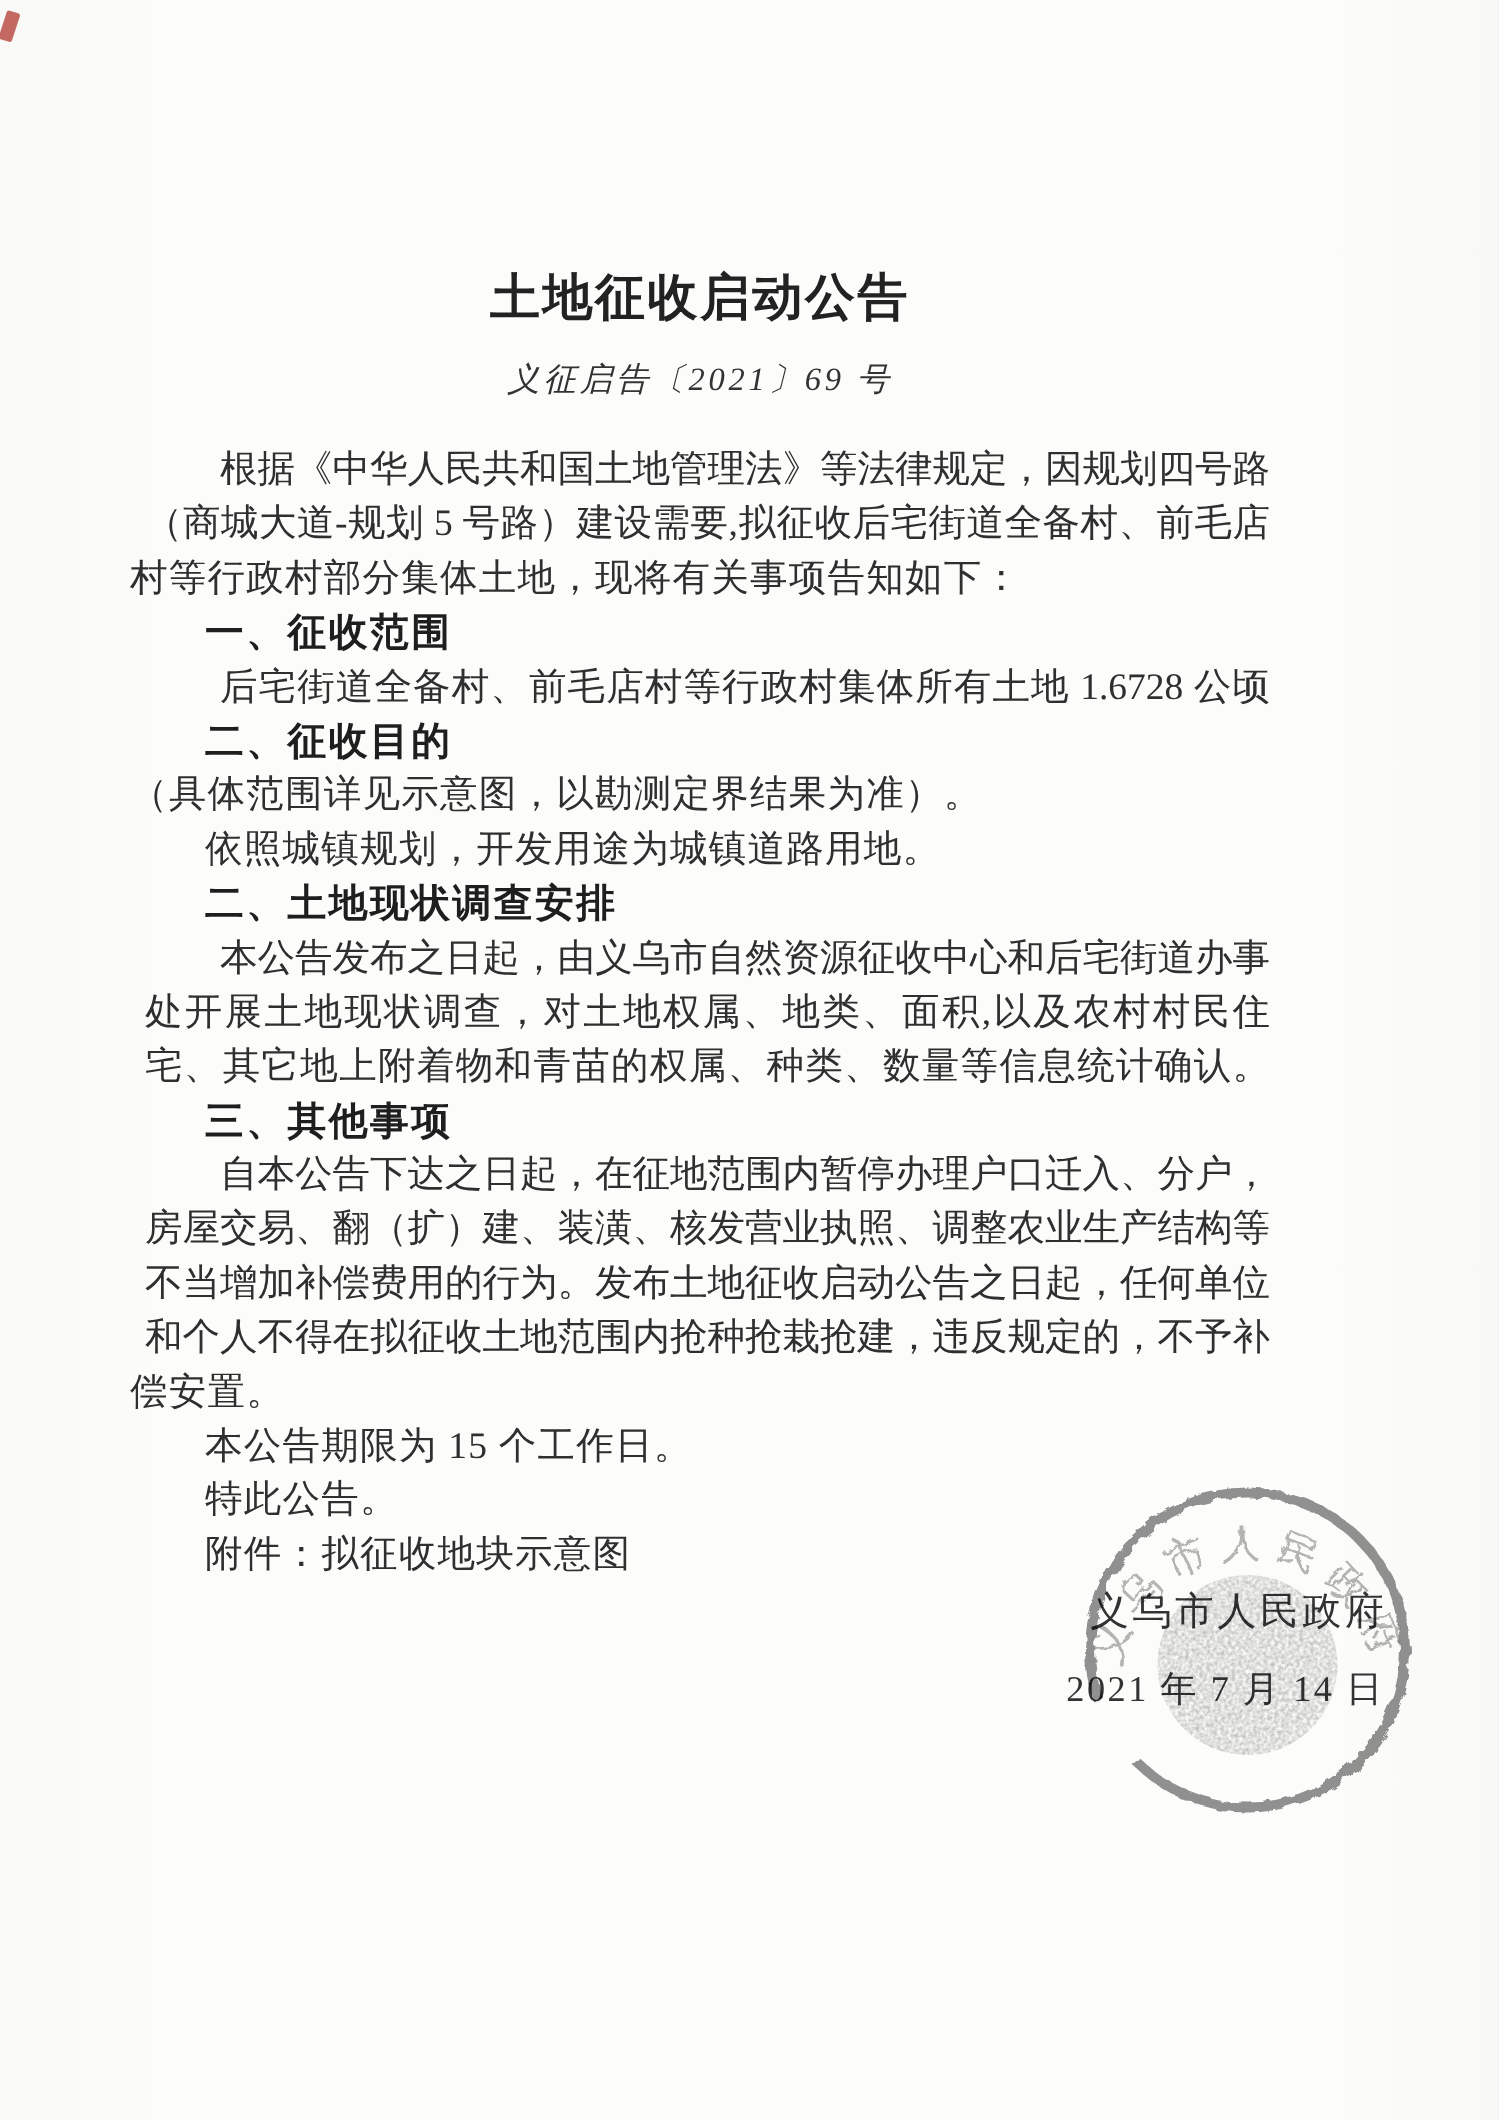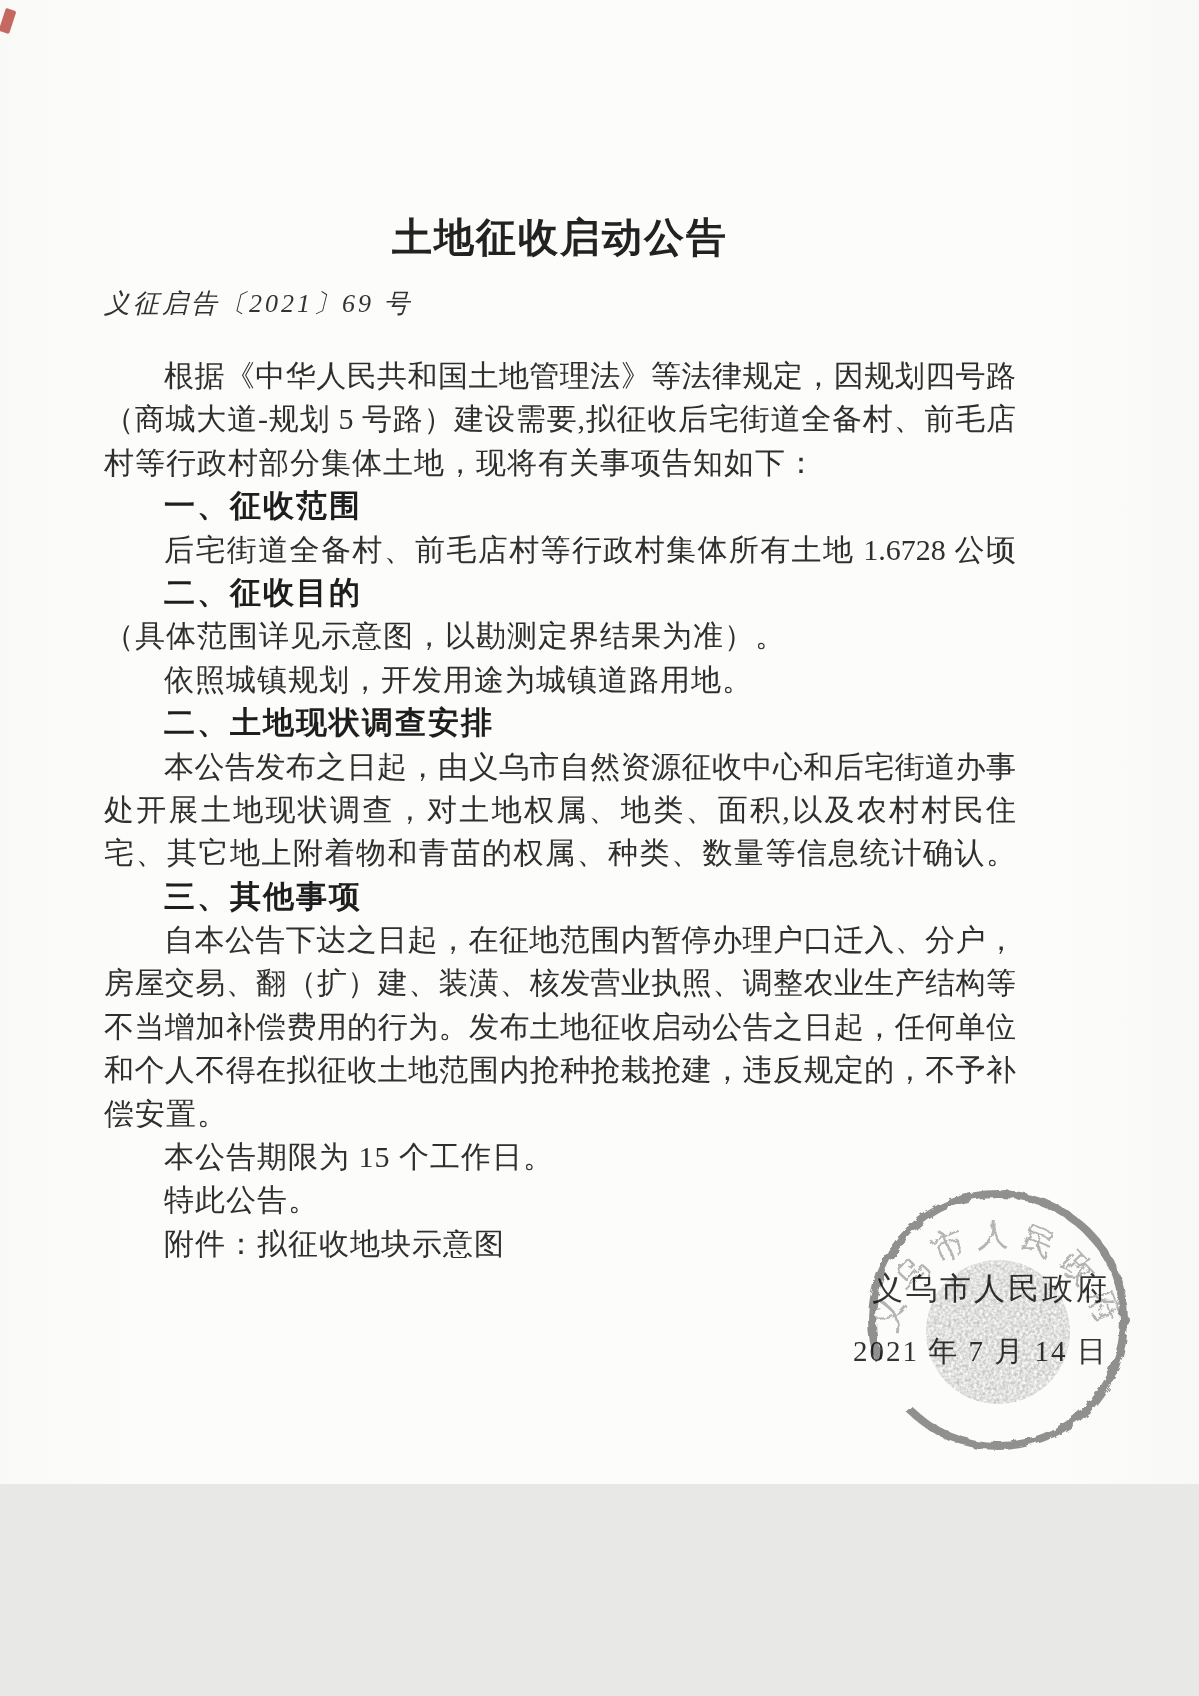--- a/index.html
+++ b/index.html
@@ -1,49 +1,50 @@
 <!DOCTYPE html>
 <html><head>
 <meta charset="utf-8">
 <style>
   html,body{margin:0;padding:0;}
   body{background:#e8e8e6;}
   .page{
     position:relative;
-    width:1199px;height:1484px;
+    width:1199px;height:1696px;
     background:#fcfcfb;
     background-image:linear-gradient(90deg, rgba(0,0,0,0.012) 0%, rgba(0,0,0,0) 12%, rgba(0,0,0,0) 88%, rgba(0,0,0,0.015) 100%);
     overflow:hidden;
     font-family:"Liberation Serif","DejaVu Serif",serif;
     color:#2e2e2e;
   }
   .corner-mark{
     position:absolute;left:2px;top:9px;width:11px;height:24px;
     background:#b5453c;opacity:.8;border-radius:2px;transform:rotate(18deg);
   }
   .doc{
     position:absolute;left:104px;top:214px;width:912px;
   }
   .doc-title{
     text-align:center;
     font-size:40px;font-weight:700;letter-spacing:2px;
     color:#222;line-height:48px;
   }
   .doc-number{
     margin-top:26px;
+    text-align:center;
     font-size:26px;font-style:italic;letter-spacing:3px;
     color:#333;line-height:32px;
   }
   .body-block{margin-top:34px;}
   .line{
     height:43.4px;line-height:43.4px;
     font-size:30px;letter-spacing:1px;color:#2f2f2f;
     white-space:nowrap;
   }
-  .line.j{white-space:normal;text-align:justify;text-align-last:justify;letter-spacing:0;}
+  .line.j{white-space:normal;text-align:justify;text-align-last:justify;letter-spacing:0;margin-left:12px;}
   .line.indent{text-indent:60px;}
   .line.h{
     font-family:"Liberation Sans","DejaVu Sans",sans-serif;
     font-weight:700;font-size:31px;color:#1e1e1e;letter-spacing:2px;
   }
   .sig{
     position:absolute;left:0;top:1268px;width:1199px;
     font-size:31px;color:#333;letter-spacing:3px;
   }
   .sig .sig-name{position:absolute;left:872px;top:0;white-space:nowrap;text-align:right;}

